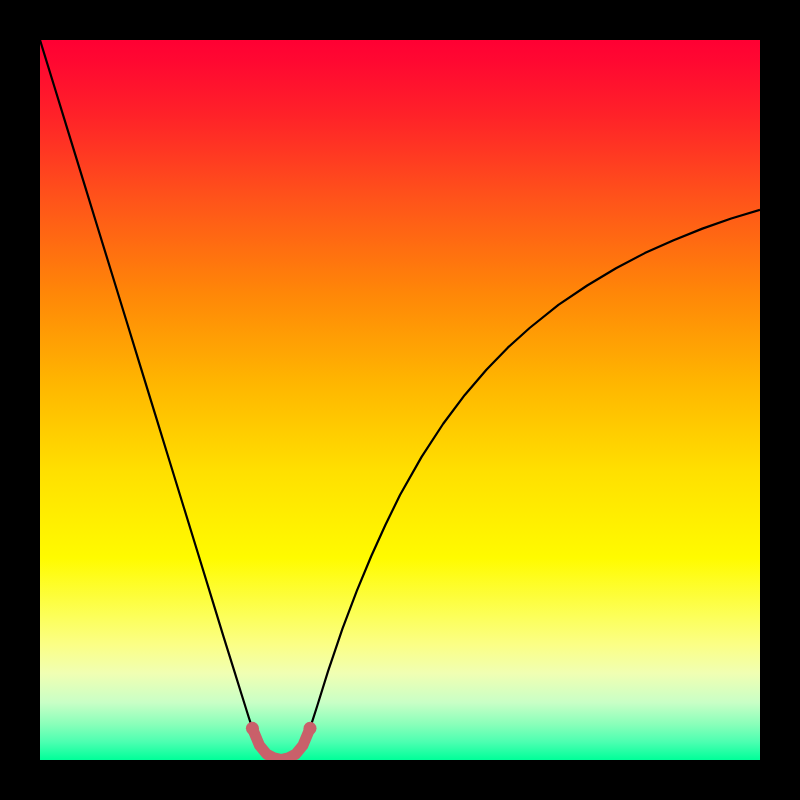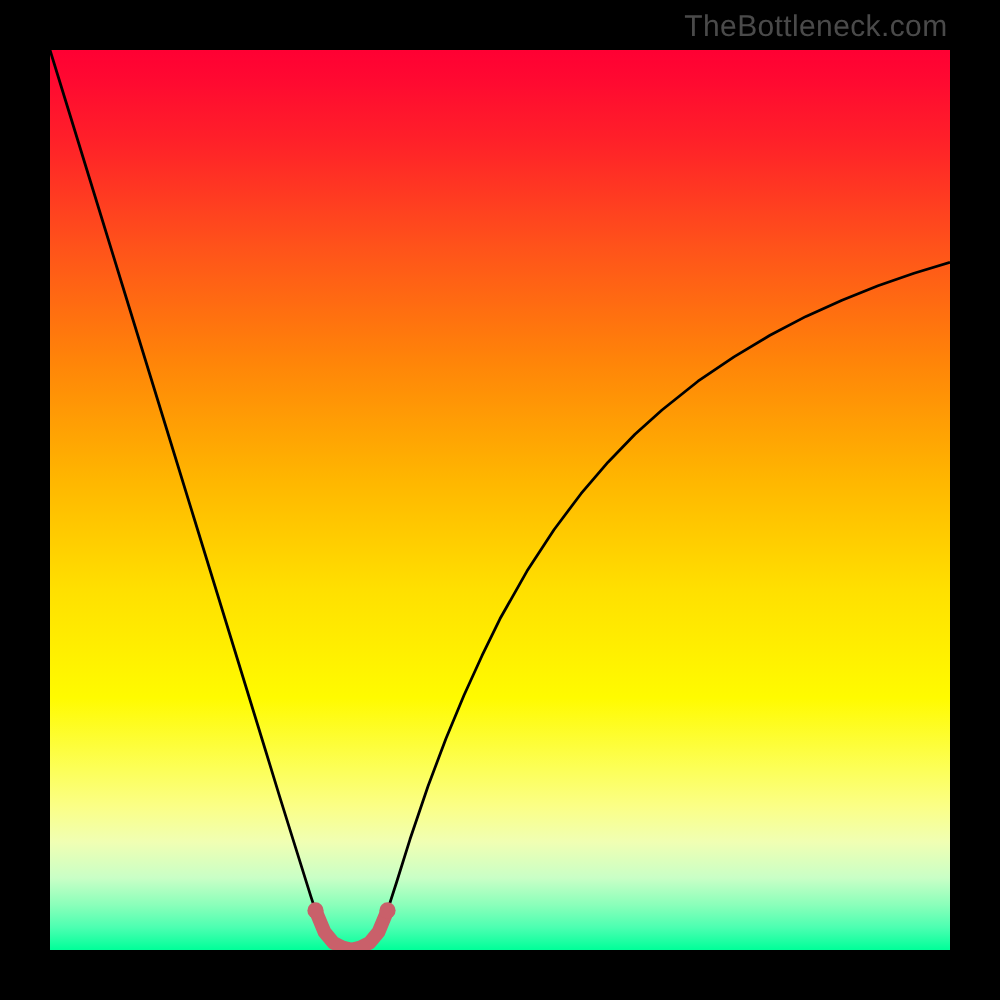--- a/index.html
+++ b/index.html
@@ -49,21 +49,20 @@
     top: 0;
     width: 720px;
     height: 720px;
   }
 </style>
 </head>
 <body>
 
 <div class="frame">
 
-  <div class="watermark">TheBottleneck.com</div>
 
   <div class="plot-area">
     <svg class="gradient-bg" viewBox="0 0 720 720" preserveAspectRatio="none">
       <defs>
         <linearGradient id="bg-grad" x1="0" y1="0" x2="0" y2="1">
             <stop offset="0%" stop-color="#ff0033"></stop>
             <stop offset="3%" stop-color="#ff0831"></stop>
             <stop offset="10%" stop-color="#ff2029"></stop>
             <stop offset="22%" stop-color="#ff531a"></stop>
             <stop offset="35%" stop-color="#ff8608"></stop>

